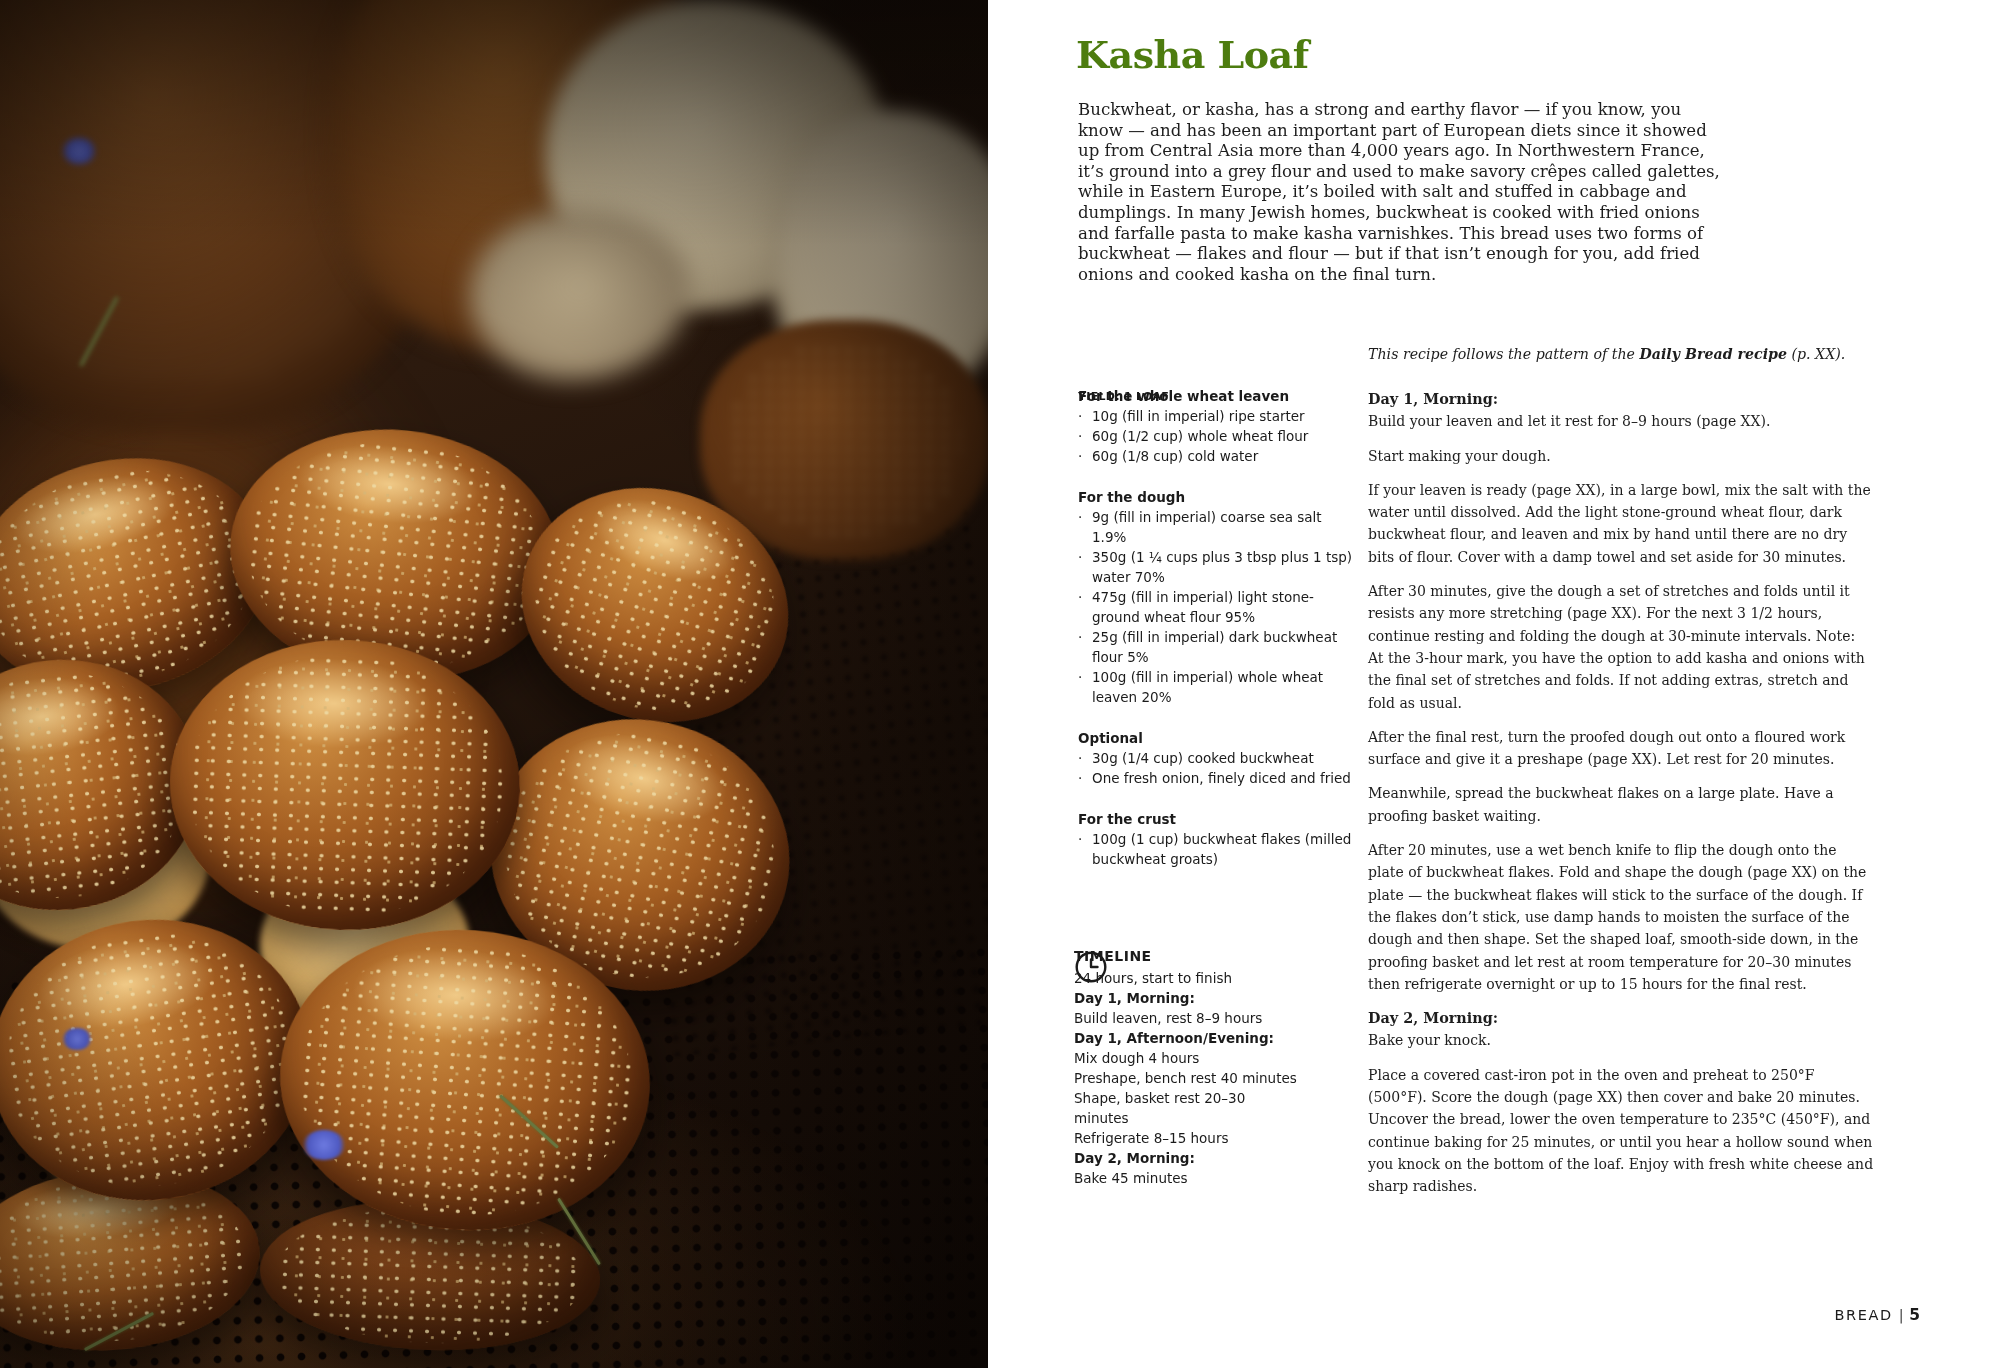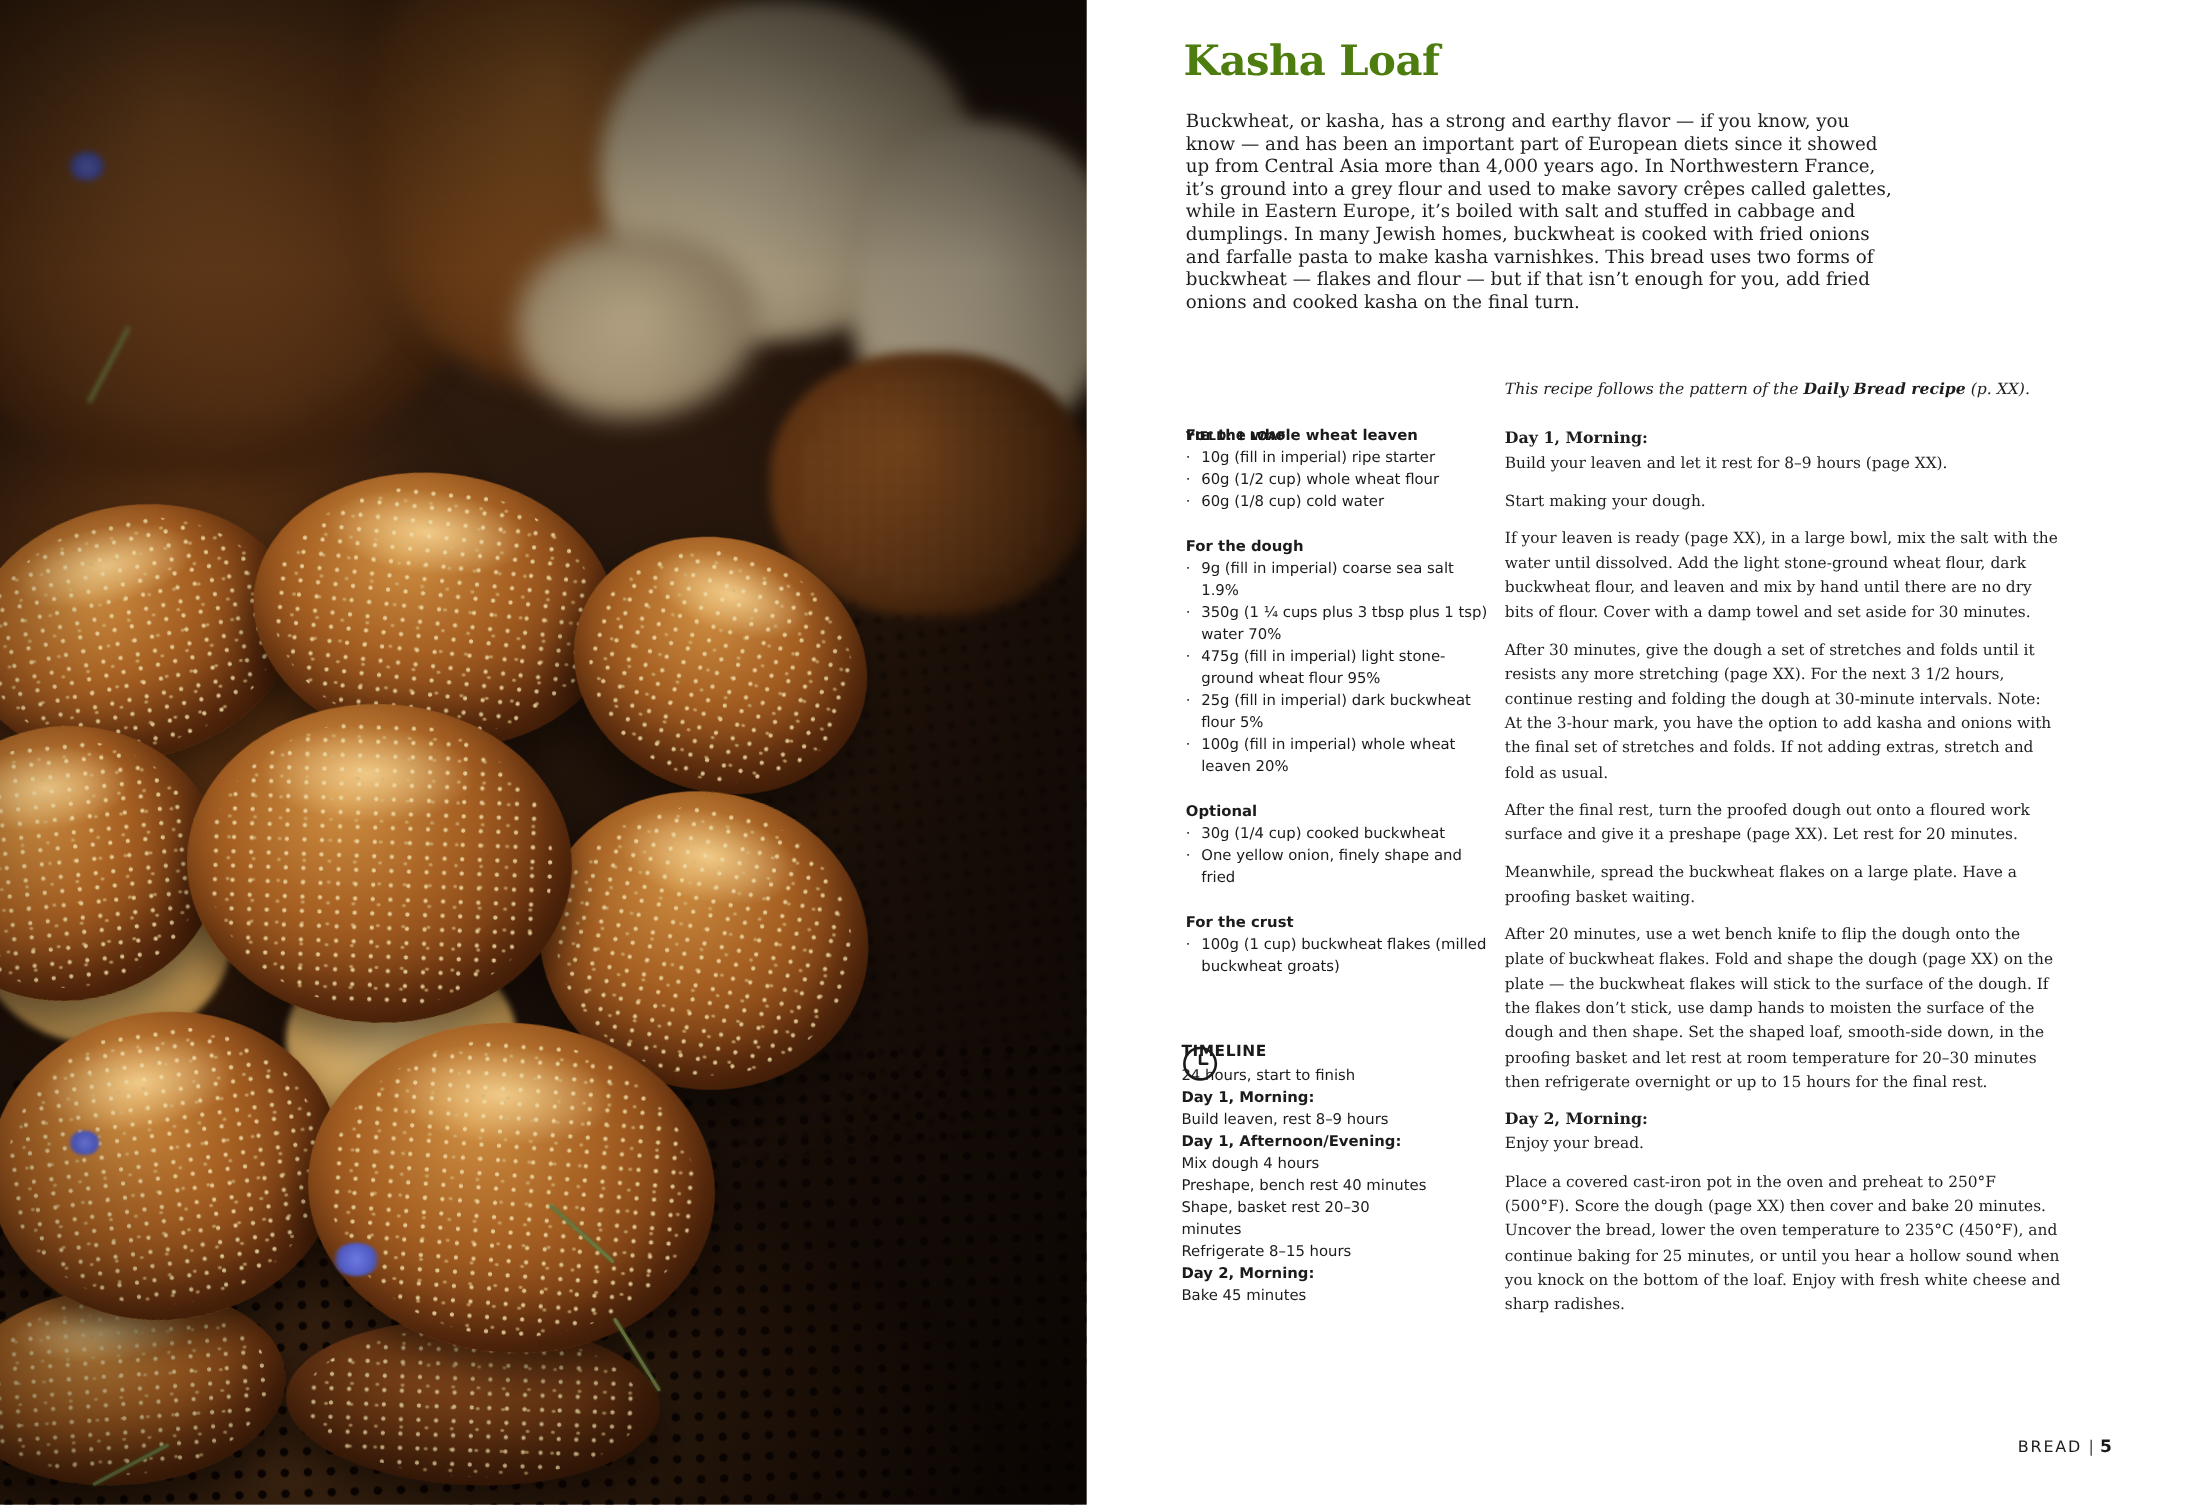--- a/index.html
+++ b/index.html
@@ -242,21 +242,21 @@
         </div>
     </div>
     <div class="ing-group">
       <div class="ing-head">Optional</div>
       <div class="ing-item">
           <span class="mark">·</span>
           <span class="txt">30g (1/4 cup) cooked buckwheat</span>
         </div>
       <div class="ing-item">
           <span class="mark">·</span>
-          <span class="txt">One yellow onion, finely shape and fried</span>
+          <span class="txt">One fresh onion, finely diced and fried</span>
         </div>
     </div>
     <div class="ing-group">
       <div class="ing-head">For the crust</div>
       <div class="ing-item">
           <span class="mark">·</span>
           <span class="txt">100g (1 cup) buckwheat flakes (milled buckwheat groats)</span>
         </div>
     </div>
   </div>
@@ -305,21 +305,21 @@
       <div class="step-body">After the final rest, turn the proofed dough out onto a floured work surface and give it a preshape (page XX). Let rest for 20 minutes.</div>
     </div>
     <div class="step">
       <div class="step-body">Meanwhile, spread the buckwheat flakes on a large plate. Have a proofing basket waiting.</div>
     </div>
     <div class="step">
       <div class="step-body">After 20 minutes, use a wet bench knife to flip the dough onto the plate of buckwheat flakes. Fold and shape the dough (page XX) on the plate — the buckwheat flakes will stick to the surface of the dough. If the flakes don’t stick, use damp hands to moisten the surface of the dough and then shape. Set the shaped loaf, smooth-side down, in the proofing basket and let rest at room temperature for 20–30 minutes then refrigerate overnight or up to 15 hours for the final rest.</div>
     </div>
     <div class="step">
       <div class="step-heading">Day 2, Morning:</div>
-      <div class="step-body">Enjoy your bread.</div>
+      <div class="step-body">Bake your knock.</div>
     </div>
     <div class="step">
       <div class="step-body">Place a covered cast-iron pot in the oven and preheat to 250°F (500°F). Score the dough (page XX) then cover and bake 20 minutes. Uncover the bread, lower the oven temperature to 235°C (450°F), and continue baking for 25 minutes, or until you hear a hollow sound when you knock on the bottom of the loaf. Enjoy with fresh white cheese and sharp radishes.</div>
     </div>
   </div>
 
   <div class="footer">
     <span>BREAD</span><span class="bar">|</span><span class="pg">5</span>
   </div>
 

